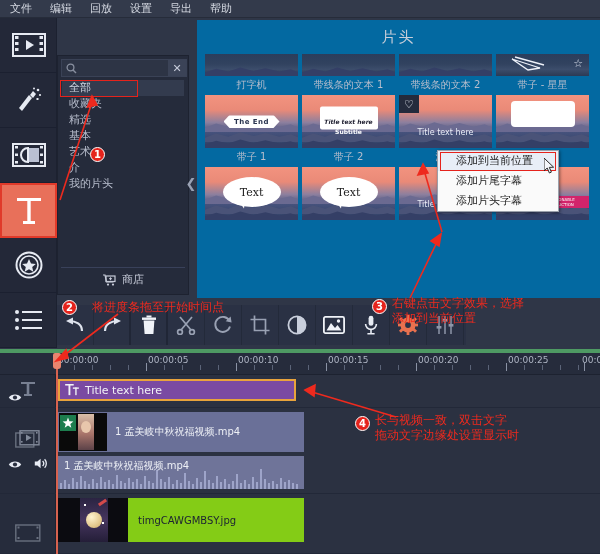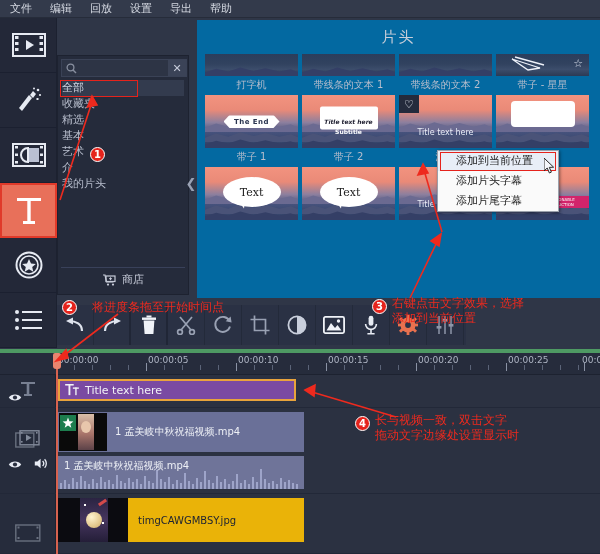--- a/index.html
+++ b/index.html
@@ -45,21 +45,21 @@
   }
   .searchrow .sicon { margin-left:4px; opacity:.75; }
   .searchrow .xbtn {
     position:absolute; right:0; top:0; width:18px; height:16px;
     background:#3b4357; color:#c8cddb; font-size:11px;
     display:flex; align-items:center; justify-content:center;
   }
   .catlist { position:absolute; left:4px; top:24px; width:122px; }
   .cat {
     height:16px; line-height:16px; color:#b9bfce; font-size:11px;
-    padding-left:0;
+    padding-left:7px;
   }
   .cat.active { background:#333b4e; color:#cfd4e0; }
   .cat-hi {
     position:absolute; left:2px; top:24px; width:78px; height:17px;
     border:1.5px solid #e5231c; pointer-events:none;
   }
   .storebar {
     position:absolute; left:3px; bottom:3px; width:124px; height:24px;
     border-top:1px solid #39415a;
     display:flex; align-items:center; justify-content:center; gap:6px;
@@ -229,21 +229,21 @@
   }
   .clip-video .vthumb { width:48px; height:38px; background:#0a0a0a; position:relative;
     flex:none; margin-left:1px; }
   .clip-audio {
     position:absolute; left:58px; top:48px; width:246px; height:33px;
     background:#6f7499; overflow:hidden;
   }
   .clip-audio .alabel { position:absolute; left:6px; top:3px; color:#eef0f6; font-size:10px; z-index:2;}
   .clip-img {
     position:absolute; left:58px; top:4px; width:246px; height:44px;
-    background:#eab308; display:flex; align-items:center;
+    background:#84cc16; display:flex; align-items:center;
     color:#1c2233; font-size:10px;
   }
   .clip-img .ithumb { width:70px; height:44px; background:#0b0b10; position:relative; flex:none; }
   .clip-img .ilabel { margin-left:10px; }
 
   
   .ann { position:absolute; color:#ee2a1e; font-size:12px; line-height:15px; z-index:30; }
   .badge {
     position:absolute; width:15px; height:15px; border-radius:50%;
     background:#e5231c; color:#fff; font-size:10px; font-weight:bold;
@@ -496,22 +496,22 @@
             <span class="s1">STUDIO</span>
             <span class="s2">FASHIONABLE PRODUCTION</span>
           </div>
         </div>
       </div>
     </div>
   </div>
 
   <div class="ctxmenu">
     <div class="ctxitem hl">添加到当前位置</div>
+    <div class="ctxitem">添加片尾字幕</div>
     <div class="ctxitem">添加片头字幕</div>
-    <div class="ctxitem">添加片尾字幕</div>
   </div>
   <div class="ctx-hi"></div>
   <svg class="cursor-arrow" width="12" height="16" viewBox="0 0 12 16">
     <polygon points="0,0 0,13 3.2,10 5.4,15 7.4,14.1 5.3,9.4 9.6,9.2" fill="#f5f7fb" stroke="#2a2a2a" stroke-width="1"></polygon>
   </svg>
 
   <div class="toolbar">
     <div class="tool">
       <svg width="20" height="16" viewBox="0 0 20 16">
         <path d="M17 14 C17 7 11 4 4 4" fill="none" stroke="#dfe4ee" stroke-width="2.2"></path>

